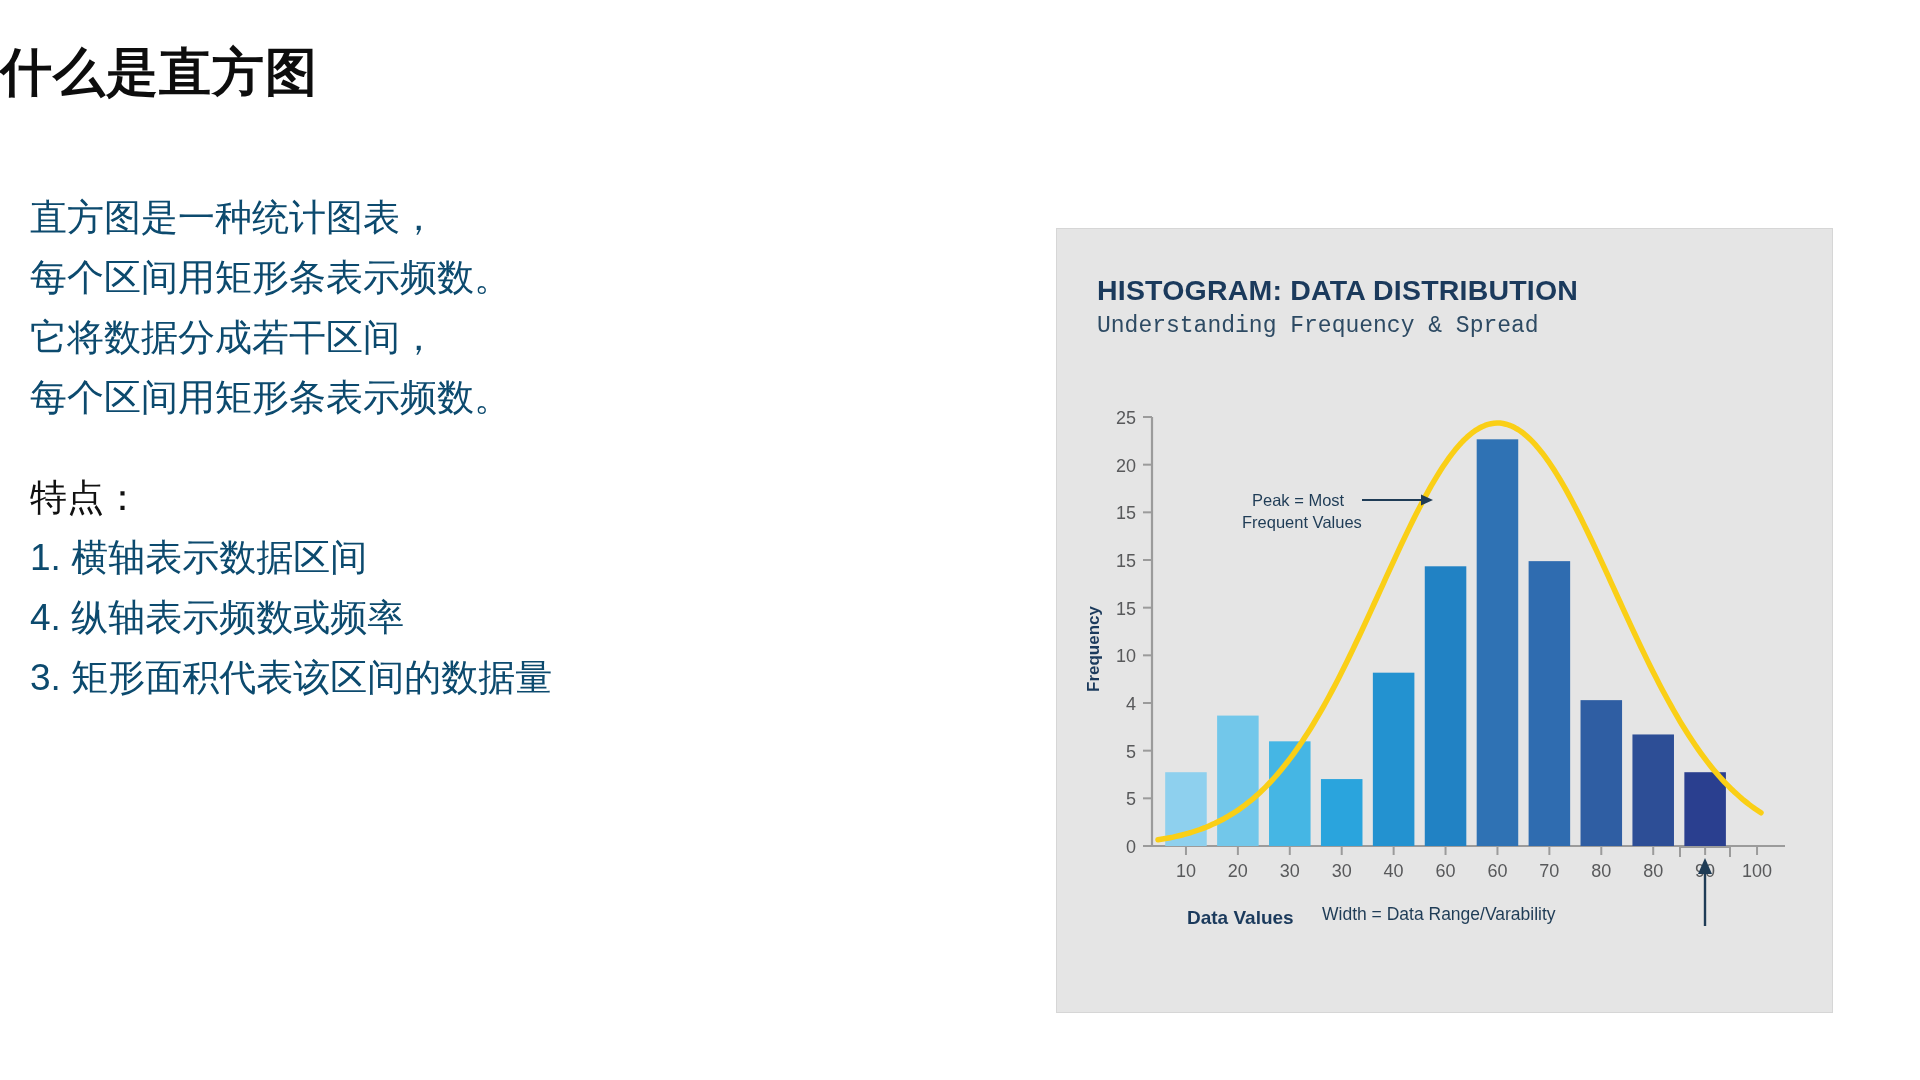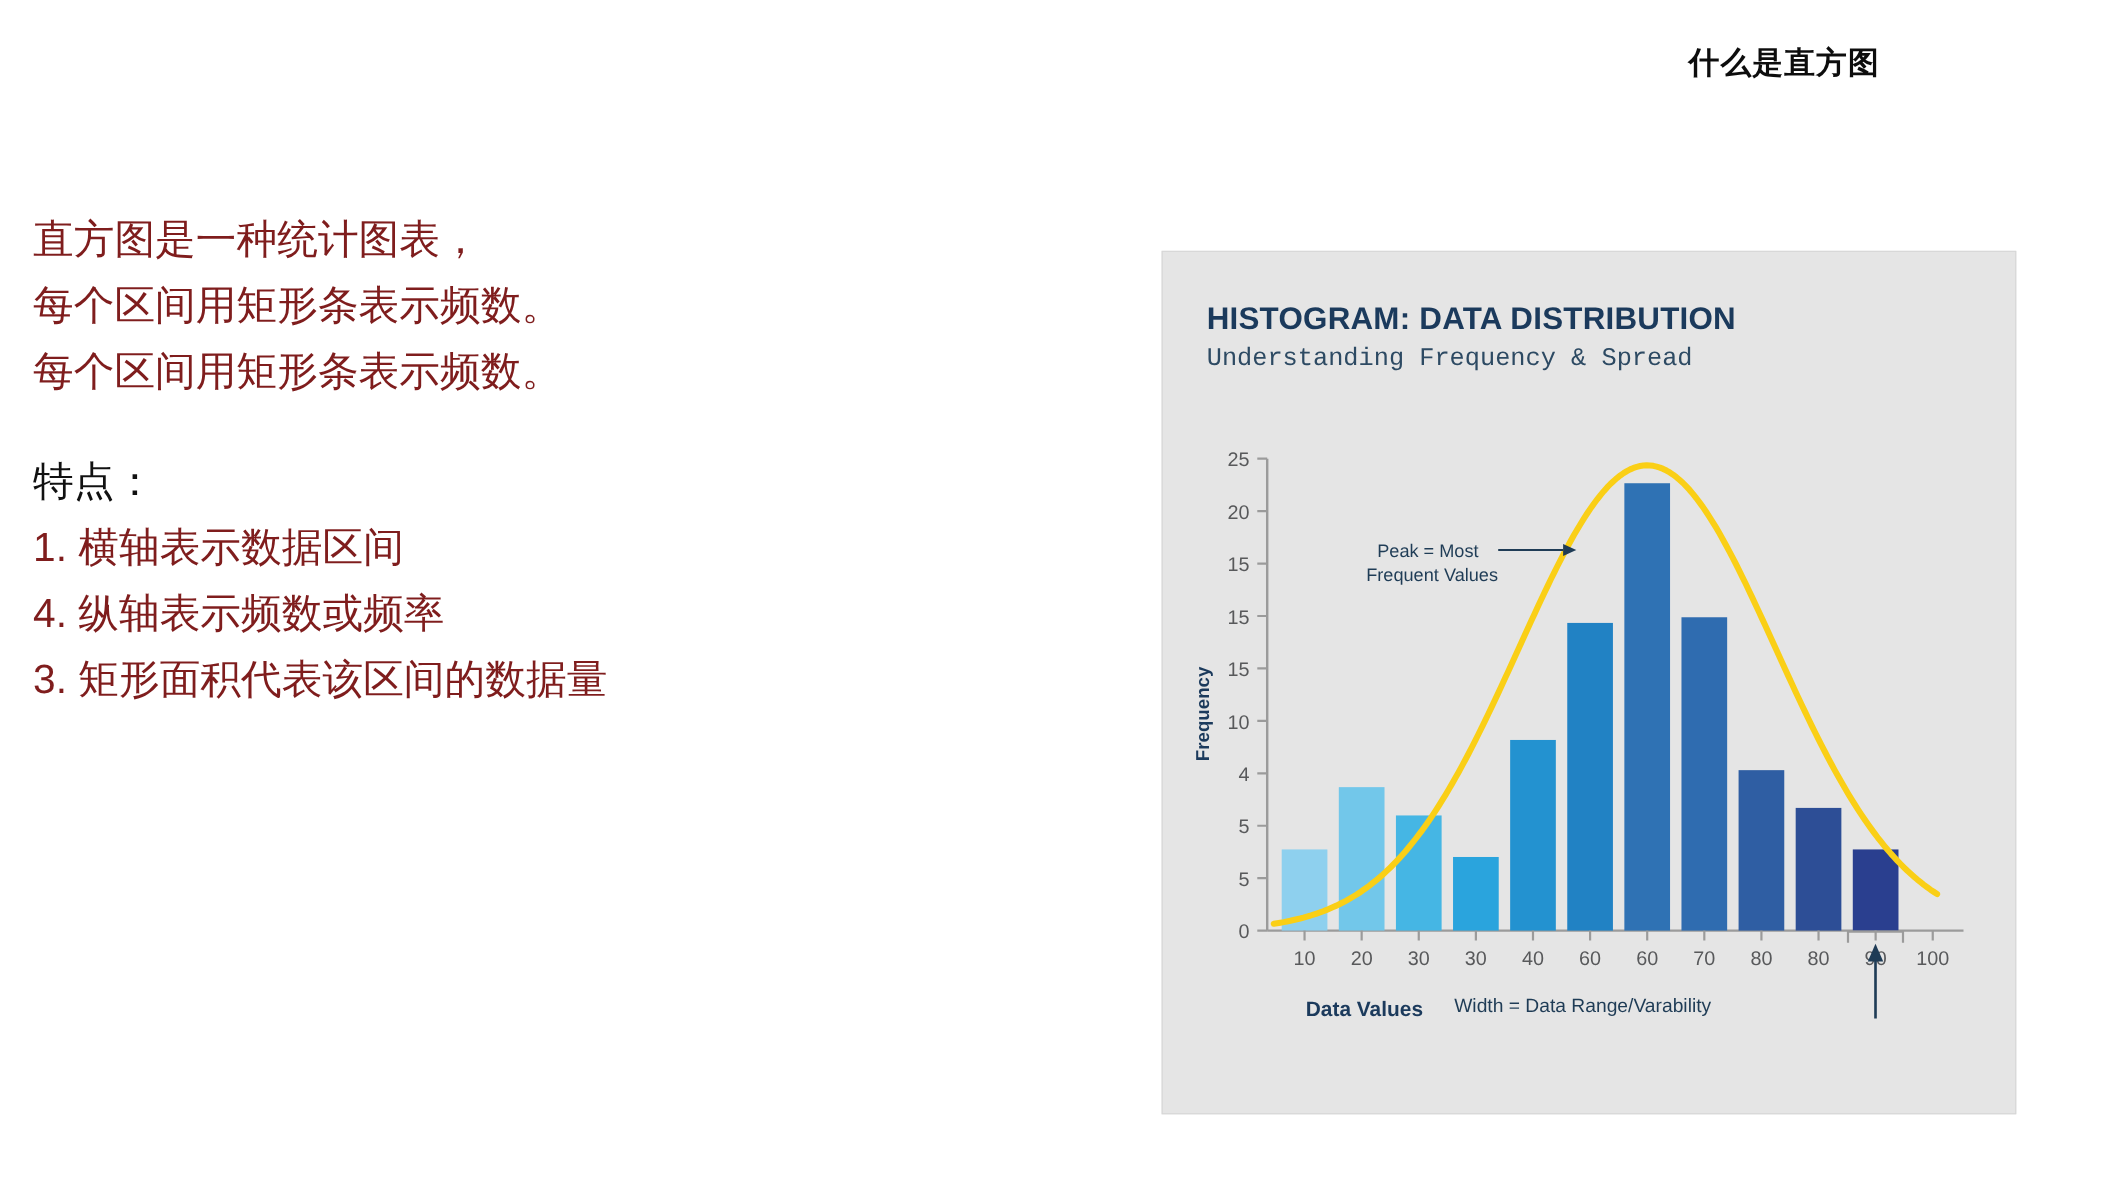--- a/index.html
+++ b/index.html
@@ -8,38 +8,38 @@
     background: #ffffff;
     font-family: "Liberation Sans", "DejaVu Sans", sans-serif;
     overflow: hidden;
   }
   #root { position: relative; width: 1920px; height: 1080px; }
 
   
   .slide-title {
     position: absolute;
     top: 38px; left: 0; width: 1709px;
-    text-align: right;
-    font-size: 28px;
+    text-align: left;
+    font-size: 52px;
     font-weight: bold;
     color: #0d0d0d;
     letter-spacing: 1px;
   }
 
   
   .left-col {
     position: absolute;
     top: 188px; left: 30px; width: 790px;
   }
   .para { margin-bottom: 40px; }
   .para .line,
   .feature-list .line {
     font-size: 37px;
     line-height: 1.62;
-    color: #7f1d1d;
+    color: #0c4a6e;
     white-space: nowrap;
   }
   .feature-head {
     font-size: 37px;
     line-height: 1.62;
     color: #111111;
     white-space: nowrap;
   }
 
   
@@ -105,20 +105,21 @@
 <body>
 
 <div id="root">
 
   <div class="slide-title">什么是直方图</div>
 
   <div class="left-col">
     <div class="para">
       <div class="line">直方图是一种统计图表，</div>
       <div class="line">每个区间用矩形条表示频数。</div>
+      <div class="line">它将数据分成若干区间，</div>
       <div class="line">每个区间用矩形条表示频数。</div>
     </div>
     <div class="feature-list">
       <div class="feature-head">特点：</div>
       <div class="line">1. 横轴表示数据区间</div>
       <div class="line">4. 纵轴表示频数或频率</div>
       <div class="line">3. 矩形面积代表该区间的数据量</div>
     </div>
   </div>
 

